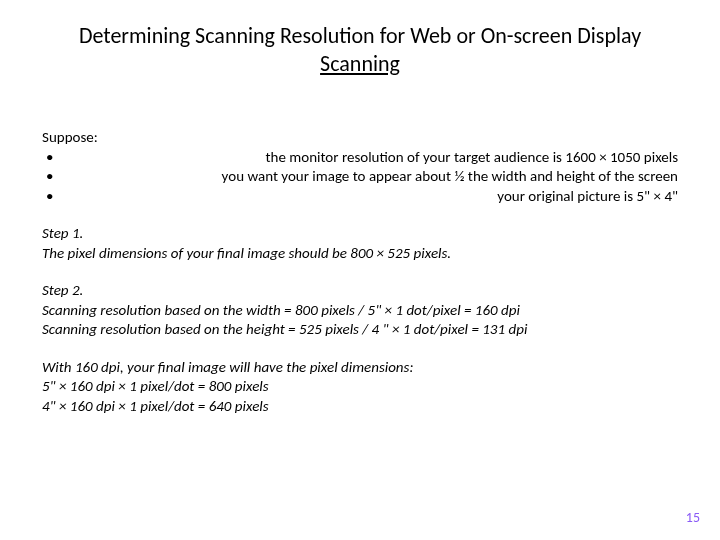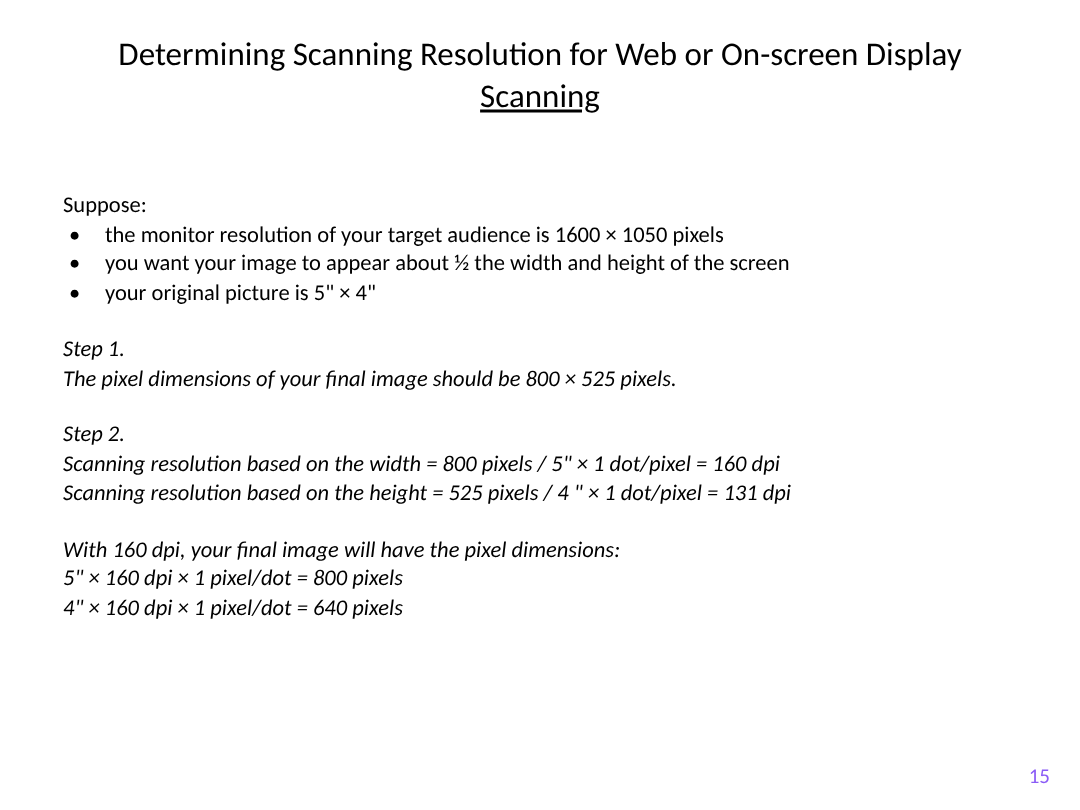--- a/index.html
+++ b/index.html
@@ -37,20 +37,21 @@
     font-size: 15px;
     line-height: 1.3;
   }
   .suppose-label {
     margin-bottom: 0;
   }
   ul.bullets {
     list-style: none;
     padding: 0;
     margin: 0 0 18px 0;
+    text-align: right;
   }
   ul.bullets li {
     padding-left: 28px;
     position: relative;
   }
   ul.bullets li::before {
     content: "•";
     position: absolute;
     left: 4px;
     top: 0;

